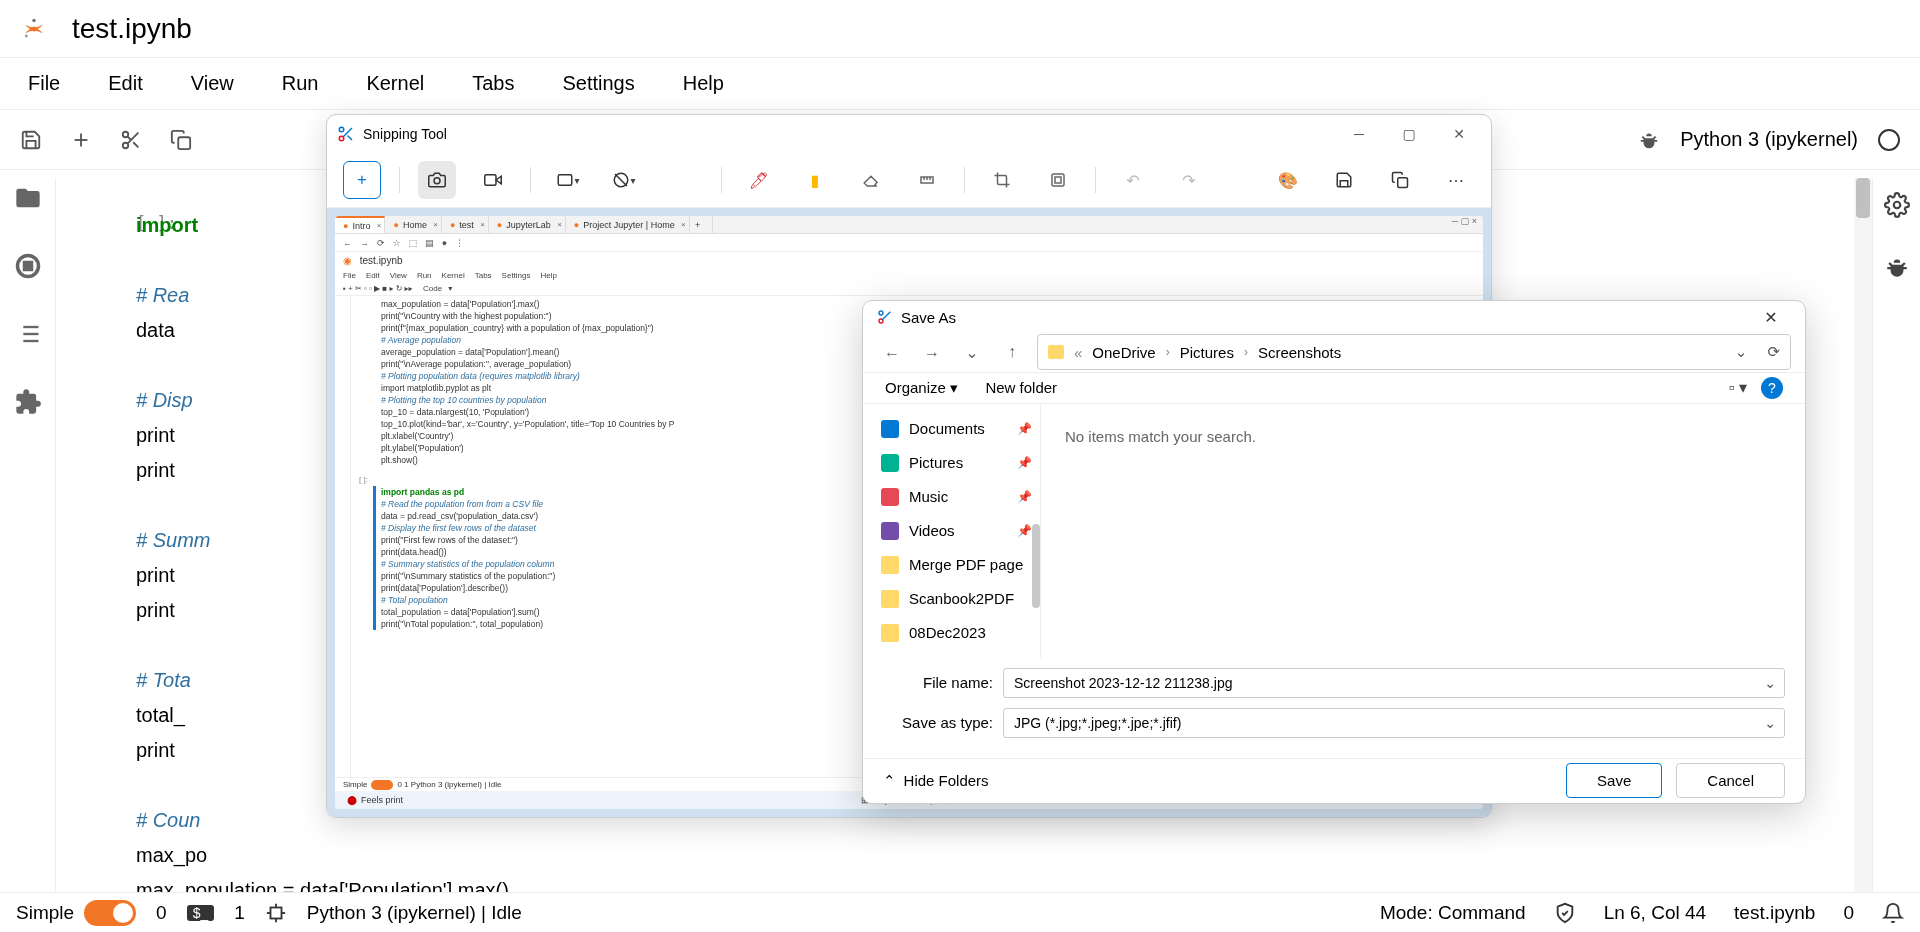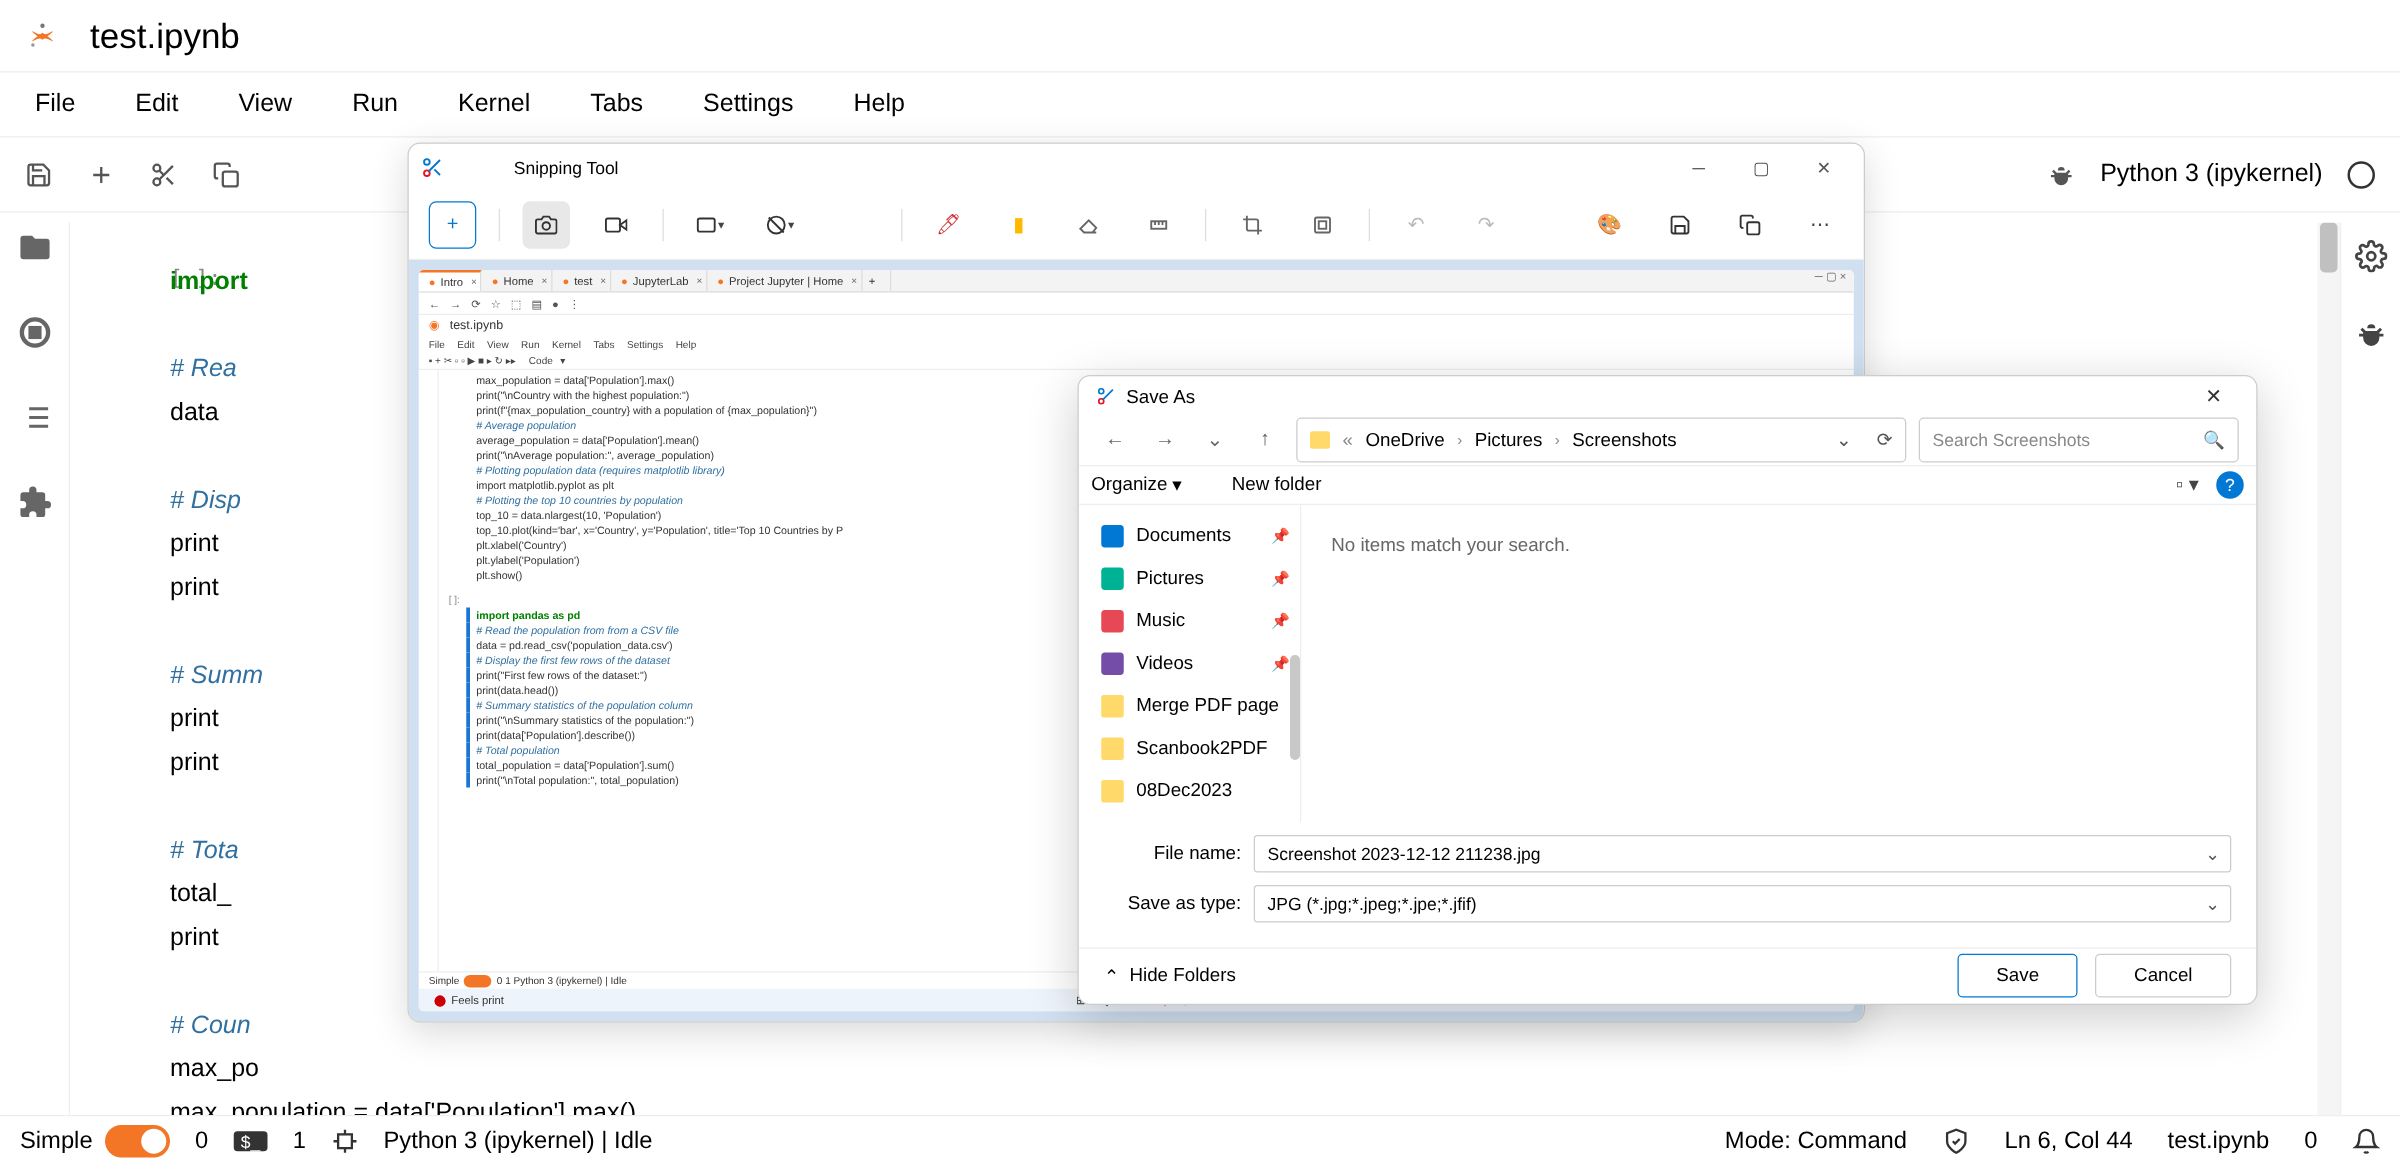--- a/index.html
+++ b/index.html
@@ -40,21 +40,21 @@
 
 
 .status-bar { position: absolute; left: 0; right: 0; bottom: 0; height: 40px; display: flex; align-items: center; padding: 0 16px; background: #fff; border-top: 1px solid #eee; font-size: 19px; gap: 20px; }
 .status-bar .simple-toggle { display: flex; align-items: center; gap: 10px; }
 .toggle-switch { width: 52px; height: 26px; background: #f37626; border-radius: 13px; position: relative; }
 .toggle-switch::after { content:""; position: absolute; right: 3px; top: 3px; width: 20px; height: 20px; background:#fff; border-radius:50%; }
 .status-bar .right { margin-left: auto; display: flex; gap: 28px; align-items: center; }
 
 
 .snip-window { position: absolute; left: 326px; top: 114px; width: 1166px; height: 704px; background: #fff; border: 1px solid #ccc; border-radius: 10px; box-shadow: 0 8px 30px rgba(0,0,0,0.15); display: flex; flex-direction: column; overflow: hidden; }
-.snip-titlebar { display: flex; align-items: center; height: 38px; padding: 0 10px; gap: 48px; }
+.snip-titlebar { display: flex; align-items: center; height: 38px; padding: 0 10px; }
 .snip-titlebar .title { font-size: 14px; margin-left: 8px; }
 .snip-titlebar .win-controls { margin-left: auto; display: flex; gap: 6px; }
 .win-btn { width: 44px; height: 30px; display:flex; align-items:center; justify-content:center; color:#555; cursor:pointer; font-size:14px; }
 .snip-toolbar { display: flex; align-items: center; padding: 8px 16px; gap: 18px; border-bottom: 1px solid #eee; }
 .snip-btn { width: 38px; height: 38px; border-radius: 6px; display:flex; align-items:center; justify-content:center; color:#444; cursor:pointer; }
 .snip-btn.primary { border: 1.5px solid #0078d4; color:#0078d4; }
 .snip-btn.active { background:#e8e8e8; }
 .snip-canvas { flex:1; background:#d0e0f0; padding: 8px; overflow:hidden; }
 .snip-screenshot { width:100%; height:100%; background:#fff; border-radius:4px; overflow:hidden; display:flex; flex-direction:column; font-size:9px; color:#333; }
 .snip-tabs { display:flex; height:18px; border-bottom:1px solid #ddd; background:#f3f3f3; }
@@ -77,21 +77,21 @@
 
 .save-dialog { position: absolute; left: 862px; top: 300px; width: 944px; height: 504px; background:#fff; border:1px solid #ccc; border-radius:10px; box-shadow: 0 10px 40px rgba(0,0,0,0.2); display:flex; flex-direction:column; }
 .save-titlebar { height:40px; display:flex; align-items:center; padding:0 14px; }
 .save-titlebar .title { font-size:15px; margin-left:8px; }
 .save-titlebar .close { margin-left:auto; width:40px; height:30px; display:flex; align-items:center; justify-content:center; cursor:pointer; color:#333; font-size:16px; }
 .save-nav { height:48px; display:flex; align-items:center; padding:0 14px; gap:10px; }
 .nav-btn { width:30px; height:30px; display:flex; align-items:center; justify-content:center; color:#666; cursor:pointer; }
 .breadcrumb-box { flex:1; height:36px; border:1px solid #ccc; border-radius:4px; display:flex; align-items:center; padding:0 10px; gap:10px; font-size:15px; }
 .breadcrumb-box .chev { color:#888; font-size:12px; }
 .search-box { width:256px; height:36px; border:1px solid #ccc; border-radius:4px; display:flex; align-items:center; padding:0 10px; font-size:14px; color:#888; }
-.save-toolbar2 { height:40px; display:flex; align-items:center; padding:0 10px; gap:40px; border-top:1px solid #eee; border-bottom:1px solid #eee; }
+.save-toolbar2 { height:40px; display:flex; align-items:center; padding:0 22px; gap:28px; border-top:1px solid #eee; border-bottom:1px solid #eee; }
 .save-toolbar2 .link { color:#000; cursor:pointer; font-size:15px; display:flex; align-items:center; gap:4px; }
 .save-toolbar2 .right { margin-left:auto; display:flex; gap:14px; align-items:center; color:#444; }
 .save-body { flex:1; display:flex; }
 .folder-tree { width:178px; border-right:1px solid #eee; padding:8px 0; overflow-y:auto; position:relative; }
 .tree-item { display:flex; align-items:center; gap:10px; padding:8px 10px 8px 18px; font-size:15px; cursor:pointer; position:relative; }
 .tree-item .pin { position:absolute; right:8px; color:#888; font-size:12px; }
 .folder-icon, .lib-icon { width:18px; height:18px; }
 .file-area { flex:1; padding: 24px; font-size:15px; color:#666; }
 .save-fields { padding: 10px 20px; }
 .field-row { display:flex; align-items:center; gap:10px; margin-bottom:10px; }
@@ -485,24 +485,20 @@
       <span class="folder-icon folder-yellow" style="width:16px;height:14px;"></span>
       <span style="color:#888;">«</span>
       <span>OneDrive</span>
         <span class="chev">›</span>
       <span>Pictures</span>
         <span class="chev">›</span>
       <span>Screenshots</span>
       <span style="margin-left:auto;color:#555;">⌄</span>
       <span style="color:#555;margin-left:10px;">⟳</span>
     </div>
-    <div class="search-box">
-      <span style="flex:1;">Search Screenshots</span>
-      <span>🔍</span>
-    </div>
   </div>
   <div class="save-toolbar2">
     <span class="link"><span>Organize</span> ▾</span>
     <span class="link">New folder</span>
     <div class="right">
       <span>▫ ▾</span>
       <div class="help-circle">?</div>
     </div>
   </div>
   <div class="save-body">

